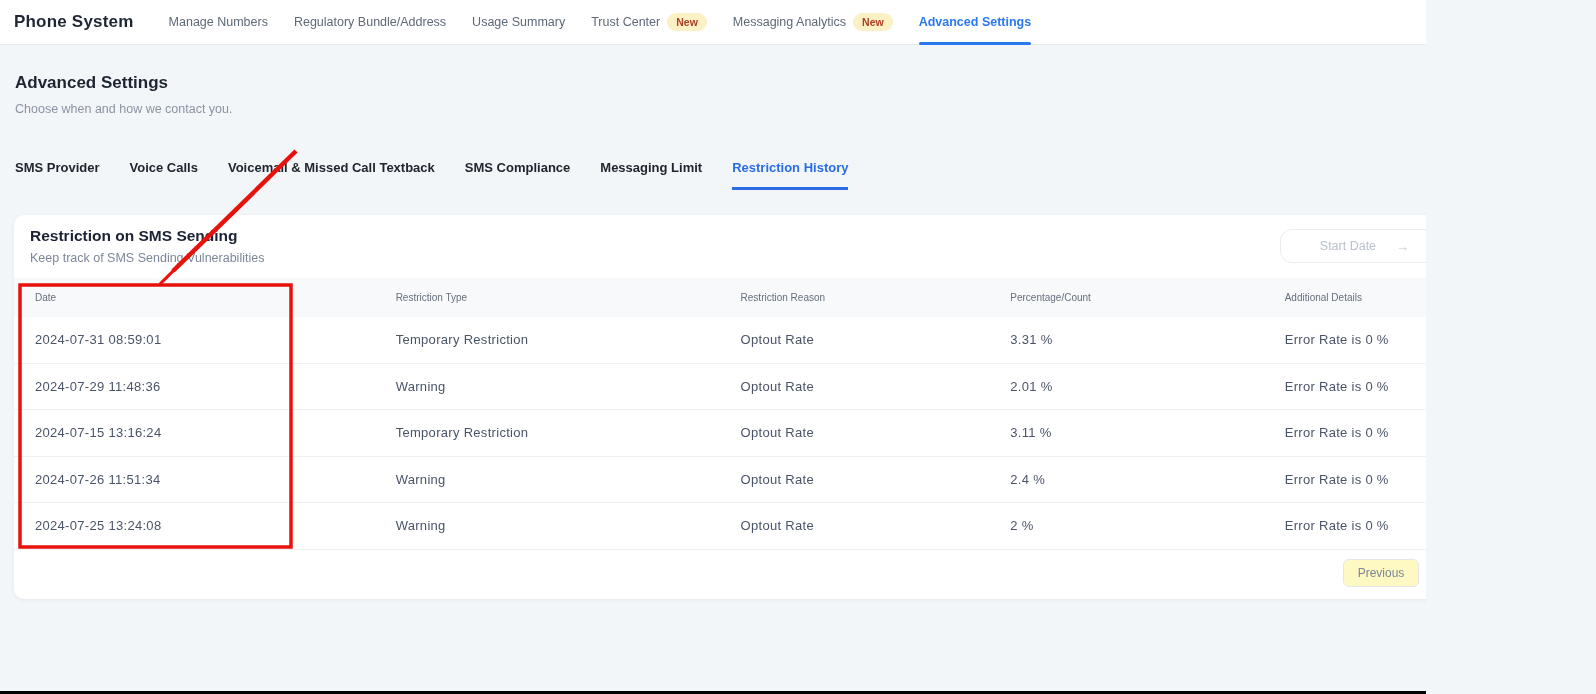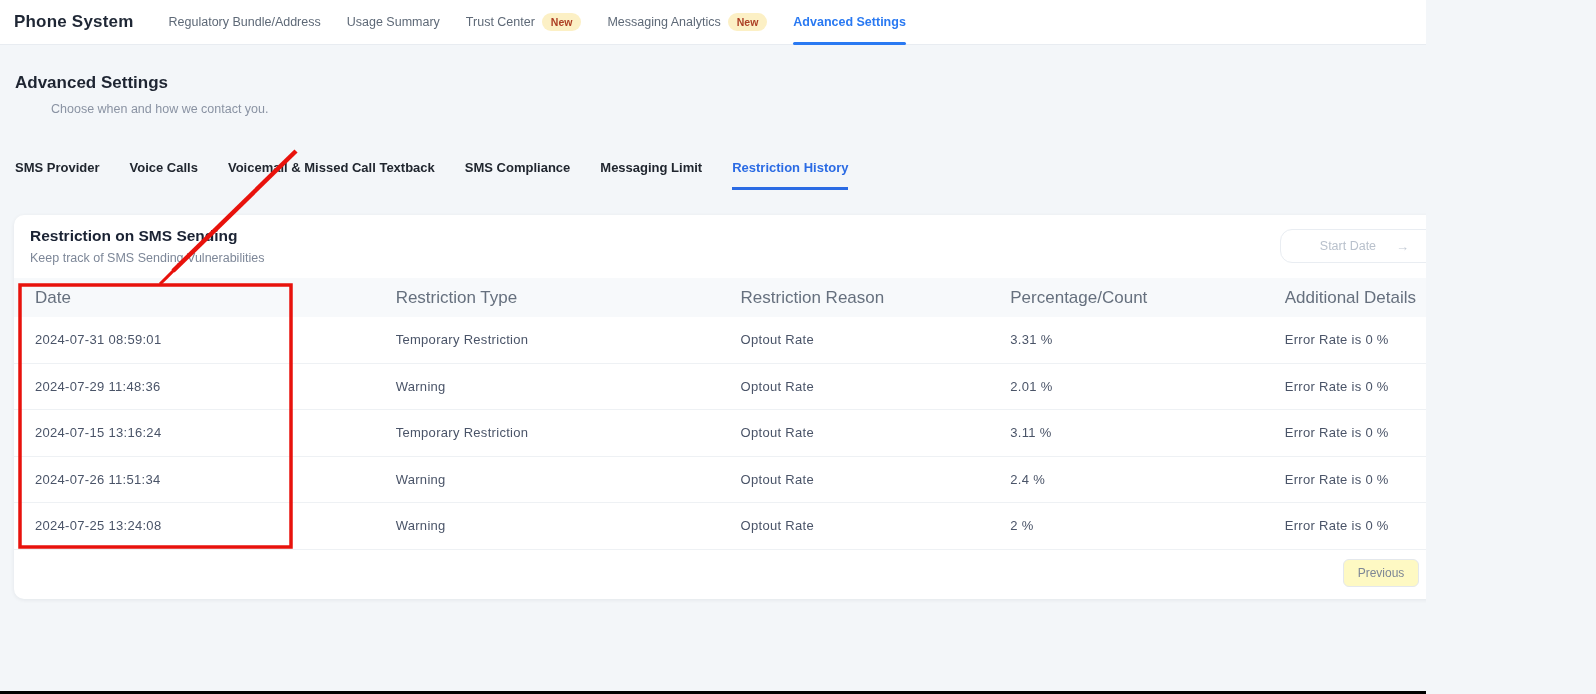--- a/index.html
+++ b/index.html
@@ -29,21 +29,21 @@
     height:3px; background:#2979f2; border-radius:2px;
   }
   .badge {
     background:#fcf0c5; color:#ad3f25; font-size:10.5px; font-weight:700;
     padding:3px 9px; border-radius:10px;
   }
 
   
   .page-header { padding:28px 0 0 15px; }
   .page-header h1 { font-size:17px; font-weight:700; color:#1e2532; }
-  .page-header p { font-size:12.5px; color:#8a93a3; margin-top:9px;margin-left:36px; }
+  .page-header p { font-size:12.5px; color:#8a93a3; margin-top:9px; }
 
   
   .subtabs { display:flex; gap:30px; margin:44px 0 0 15px; }
   .subtab {
     font-size:13px; font-weight:700; color:#20262f; padding-bottom:12px;
     border-bottom:3px solid transparent; cursor:pointer; white-space:nowrap;
   }
   .subtab.active { color:#2b6be4; border-bottom-color:#2b6be4; }
 
   
@@ -67,21 +67,21 @@
   .date-range .cal { display:flex; align-items:center; }
 
   
   .table { width:100%; }
   .thead, .tr {
     display:grid;
     grid-template-columns:23% 22% 17.2% 17.5% 20.3%;
     align-items:center;
   }
   .thead { background:#f7f9fb; height:39px; }
-  .th { font-size:17px; color:#66707e; padding-left:21px; }
+  .th { font-size:10px; color:#66707e; padding-left:21px; }
   .tr { height:46.5px; border-bottom:1px solid #eef1f4; background:#fff; }
   .td { font-size:13px; color:#4a5468; padding-left:21px; letter-spacing:.3px; }
 
   
   .pagination {
     display:flex; justify-content:flex-end; align-items:center;
     gap:12px; padding:9px 58px 12px 0;
   }
   .pg-btn {
     height:28px; padding:0 14px; background:#fef9c3;
@@ -102,20 +102,23 @@
   .bottom-bar { position:absolute; left:0; bottom:0; width:1596px; height:3px; background:#000; }
 </style>
 </head>
 <body>
 
 <div class="screen">
 
   <header class="topnav">
     <div class="brand">Phone System</div>
     <nav class="nav-items">
+      <div class="nav-item">
+        <span>Manage Numbers</span>
+      </div>
       <div class="nav-item">
         <span>Regulatory Bundle/Address</span>
       </div>
       <div class="nav-item">
         <span>Usage Summary</span>
       </div>
       <div class="nav-item">
         <span>Trust Center</span>
         <span class="badge">New</span>
       </div>

